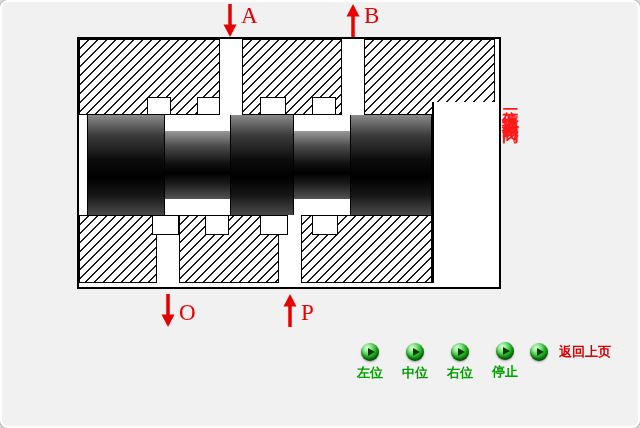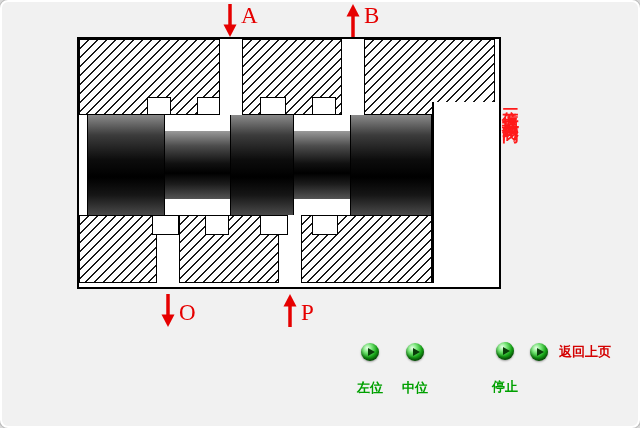--- a/index.html
+++ b/index.html
@@ -31,21 +31,21 @@
 
   
   .side-title { position:absolute; left:500px; top:92px;
                 writing-mode:vertical-rl; text-orientation:upright;
                 font-size:17px; font-weight:bold; letter-spacing:3px; line-height:1;
                 color:var(--side-label, #ff1a1a);
                 font-family:"DejaVu Sans", sans-serif; }
 
   
   .pos-btn { position:absolute; width:40px; display:flex; flex-direction:column;
-             align-items:center; gap:18px; cursor:pointer; }
+             align-items:center; gap:3px; cursor:pointer; }
   .back-btn { position:absolute; display:flex; align-items:center; gap:11px; cursor:pointer; }
   .sphere { position:relative; width:18px; height:18px; border-radius:50%; flex:0 0 auto;
             background: radial-gradient(circle at 35% 28%, #eaffea 0%, #7de87d 25%, #17a617 55%, #0b6e0b 80%, #064a06 100%);
             box-shadow: inset 0 -2px 3px rgba(0,0,0,.45), 0 1px 2px rgba(0,0,0,.35); }
   .sphere::after { content:""; position:absolute; left:6.5px; top:4.5px;
             border-left:7px solid #0a3d0a; border-top:4.5px solid transparent; border-bottom:4.5px solid transparent; }
   .pos-label  { font-size:13px; font-weight:bold; color:var(--button-label, #00a000);
                 font-family:"DejaVu Sans", sans-serif; white-space:nowrap; }
   .back-label { font-size:13px; font-weight:bold; color:var(--back-label, #d40000);
                 font-family:"DejaVu Sans", sans-serif; white-space:nowrap; }
@@ -110,20 +110,24 @@
   <div class="side-title">三位五通换向阀</div>
 
   <div class="pos-btn" style="left:348px; top:341px;">
     <span class="sphere"></span>
     <span class="pos-label">左位</span>
   </div>
   <div class="pos-btn" style="left:393px; top:341px;">
     <span class="sphere"></span>
     <span class="pos-label">中位</span>
   </div>
+  <div class="pos-btn" style="left:438px; top:341px;">
+    <span class="sphere"></span>
+    <span class="pos-label">右位</span>
+  </div>
   <div class="pos-btn" style="left:483px; top:340px;justify-content:space-between;">
     <span class="sphere"></span>
     <span class="pos-label">停止</span>
   </div>
   <div class="back-btn" style="left:528px; top:341px;">
     <span class="sphere"></span>
     <span class="back-label">返回上页</span>
   </div>
 
 </div>

